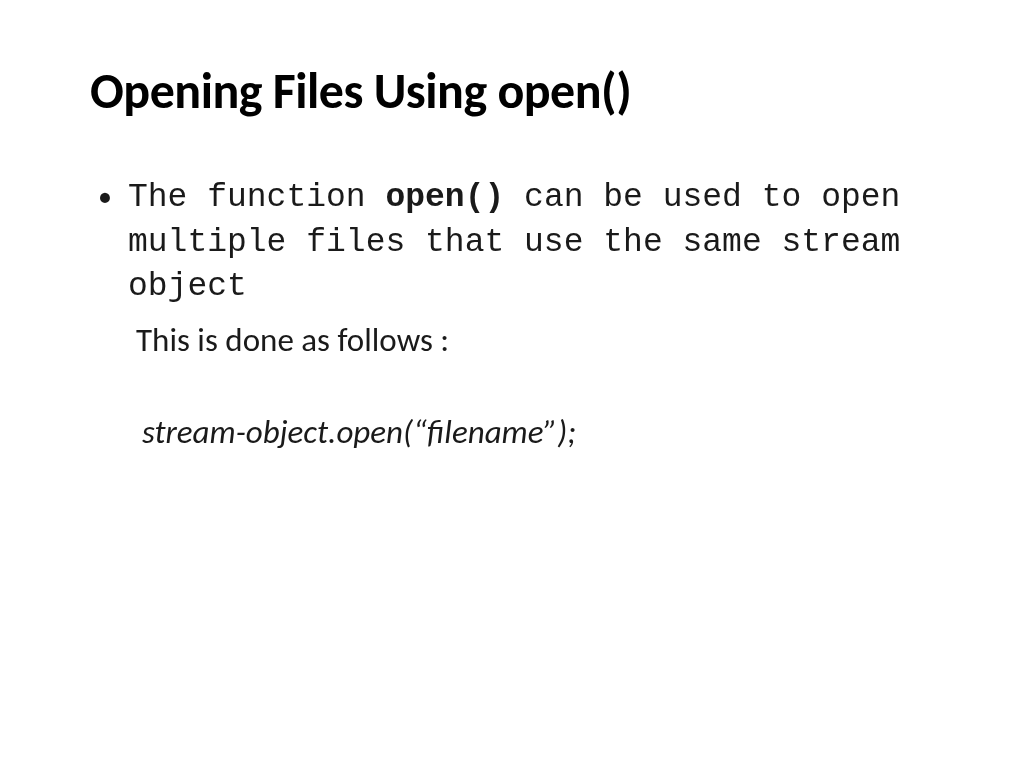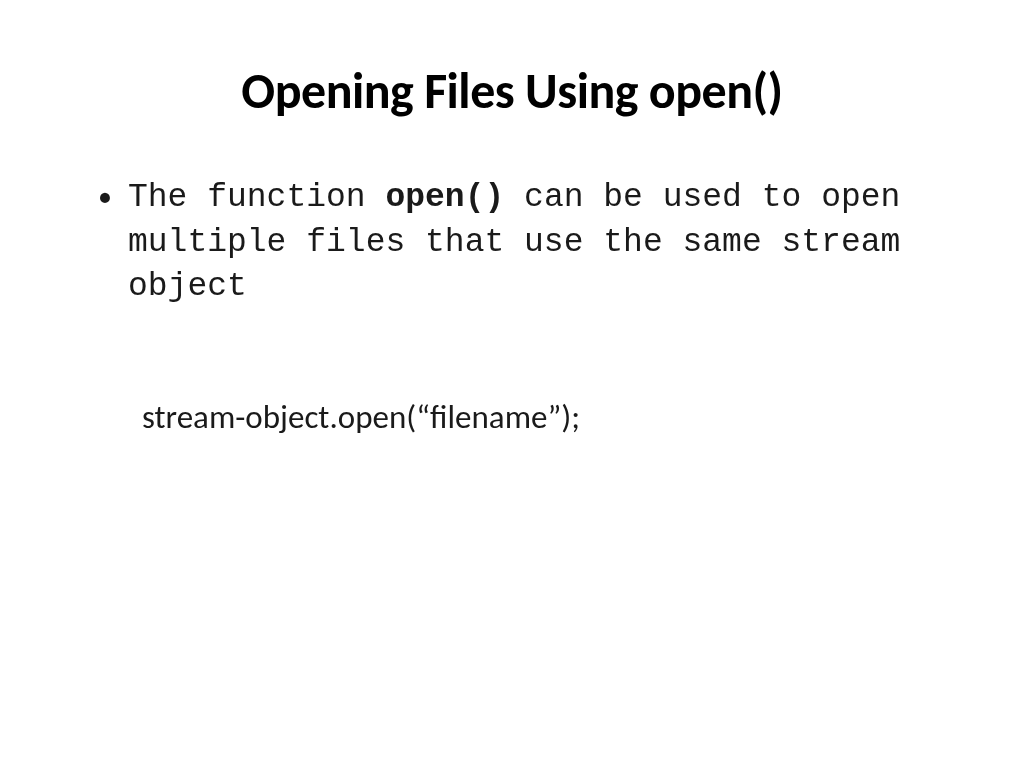--- a/index.html
+++ b/index.html
@@ -16,21 +16,20 @@
       overflow: hidden;
     }
     .slide {
       width: 100%;
       height: 100%;
       padding: 60px 90px 40px 90px;
     }
     .title {
       font-size: 50px;
       font-weight: 700;
-      text-align: center;
       margin-bottom: 55px;
       letter-spacing: -0.5px;
     }
     .content {
       font-size: 33px;
       line-height: 1.35;
       color: #1a1a1a;
     }
     .bullet-item {
       display: flex;
@@ -49,33 +48,35 @@
     }
     .bold {
       font-weight: 700;
     }
     .indented-line {
       margin-left: 46px;
       margin-top: 4px;
     }
     .code-line {
       margin-left: 52px;
-      margin-top: 85px;
+      margin-top: 48px;
+      font-style: italic;
     }
   </style>
 </head>
 <body>
 
 <div class="slide">
   <h1 class="title">Opening Files Using open()</h1>
 
   <div class="content">
     <div class="bullet-item">
       <div class="bullet-marker">•</div>
       <div class="bullet-text">
         <span>The function </span><span class="bold">open()</span><span> can be used to open multiple files that use the same stream object</span>
       </div>
     </div>
 
+    <div class="indented-line">This is done as follows :</div>
 
     <div class="code-line">stream-object.open(“filename”);</div>
   </div>
 </div>
 
 </body></html>

